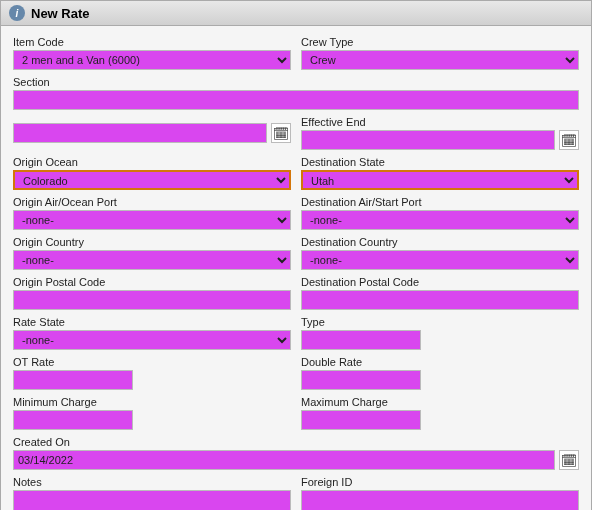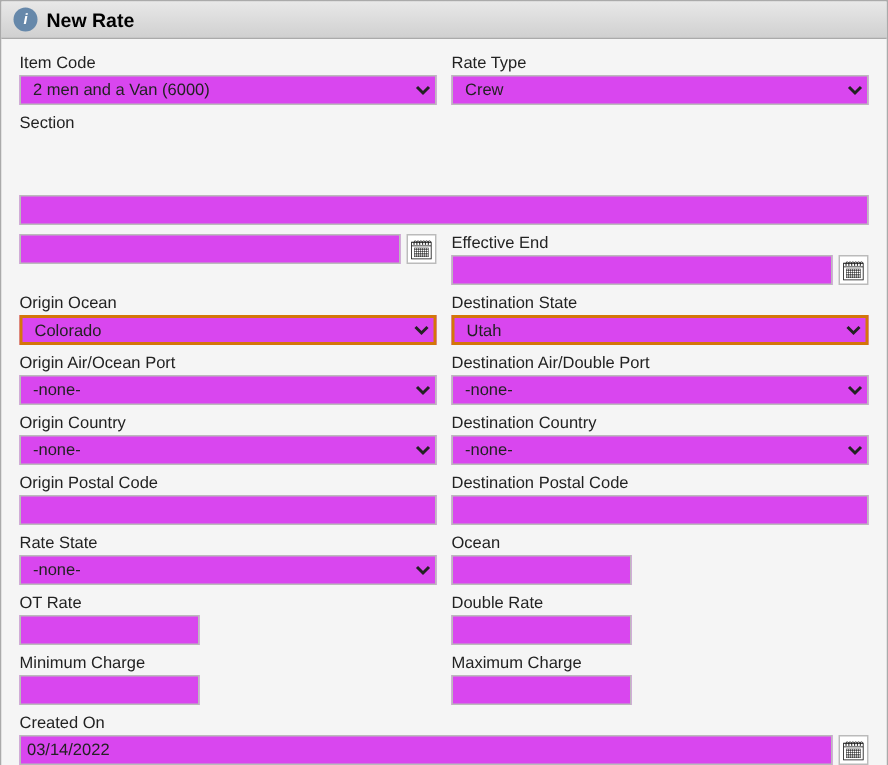--- a/index.html
+++ b/index.html
@@ -46,24 +46,24 @@
     }
     .form-row {
       display: flex;
       gap: 10px;
       margin-bottom: 6px;
     }
     .form-col {
       flex: 1;
       display: flex;
       flex-direction: column;
+      justify-content: center;
     }
     .form-col.full {
       flex: 2;
-      gap: 40px;
     }
     label {
       font-size: 11px;
       color: #222;
       margin-bottom: 2px;
     }
     input[type="text"], select, textarea {
       width: 100%;
       border: 1px solid #bbb;
       background: #d946ef;
@@ -116,21 +116,21 @@
   <div class="form-body">
 
     <div class="form-row">
       <div class="form-col">
         <label>Item Code</label>
         <select>
           <option>2 men and a Van (6000)</option>
         </select>
       </div>
       <div class="form-col">
-        <label>Rate Type</label>
+        <label>Crew Type</label>
         <select>
           <option>Crew</option>
         </select>
       </div>
     </div>
 
     <div class="form-row">
       <div class="form-col full">
         <label>Section</label>
         <input type="text" style="">
@@ -169,21 +169,21 @@
     </div>
 
     <div class="form-row">
       <div class="form-col">
         <label>Origin Air/Ocean Port</label>
         <select>
           <option>-none-</option>
         </select>
       </div>
       <div class="form-col">
-        <label>Destination Air/Double Port</label>
+        <label>Destination Air/Start Port</label>
         <select>
           <option>-none-</option>
         </select>
       </div>
     </div>
 
     <div class="form-row">
       <div class="form-col">
         <label>Origin Country</label>
         <select>
@@ -210,21 +210,21 @@
     </div>
 
     <div class="form-row">
       <div class="form-col">
         <label>Rate State</label>
         <select>
           <option>-none-</option>
         </select>
       </div>
       <div class="form-col">
-        <label>Ocean</label>
+        <label>Type</label>
         <input type="text" style="width: 120px;">
       </div>
     </div>
 
     <div class="form-row">
       <div class="form-col">
         <label>OT Rate</label>
         <input type="text" style="width: 120px;">
       </div>
       <div class="form-col">

